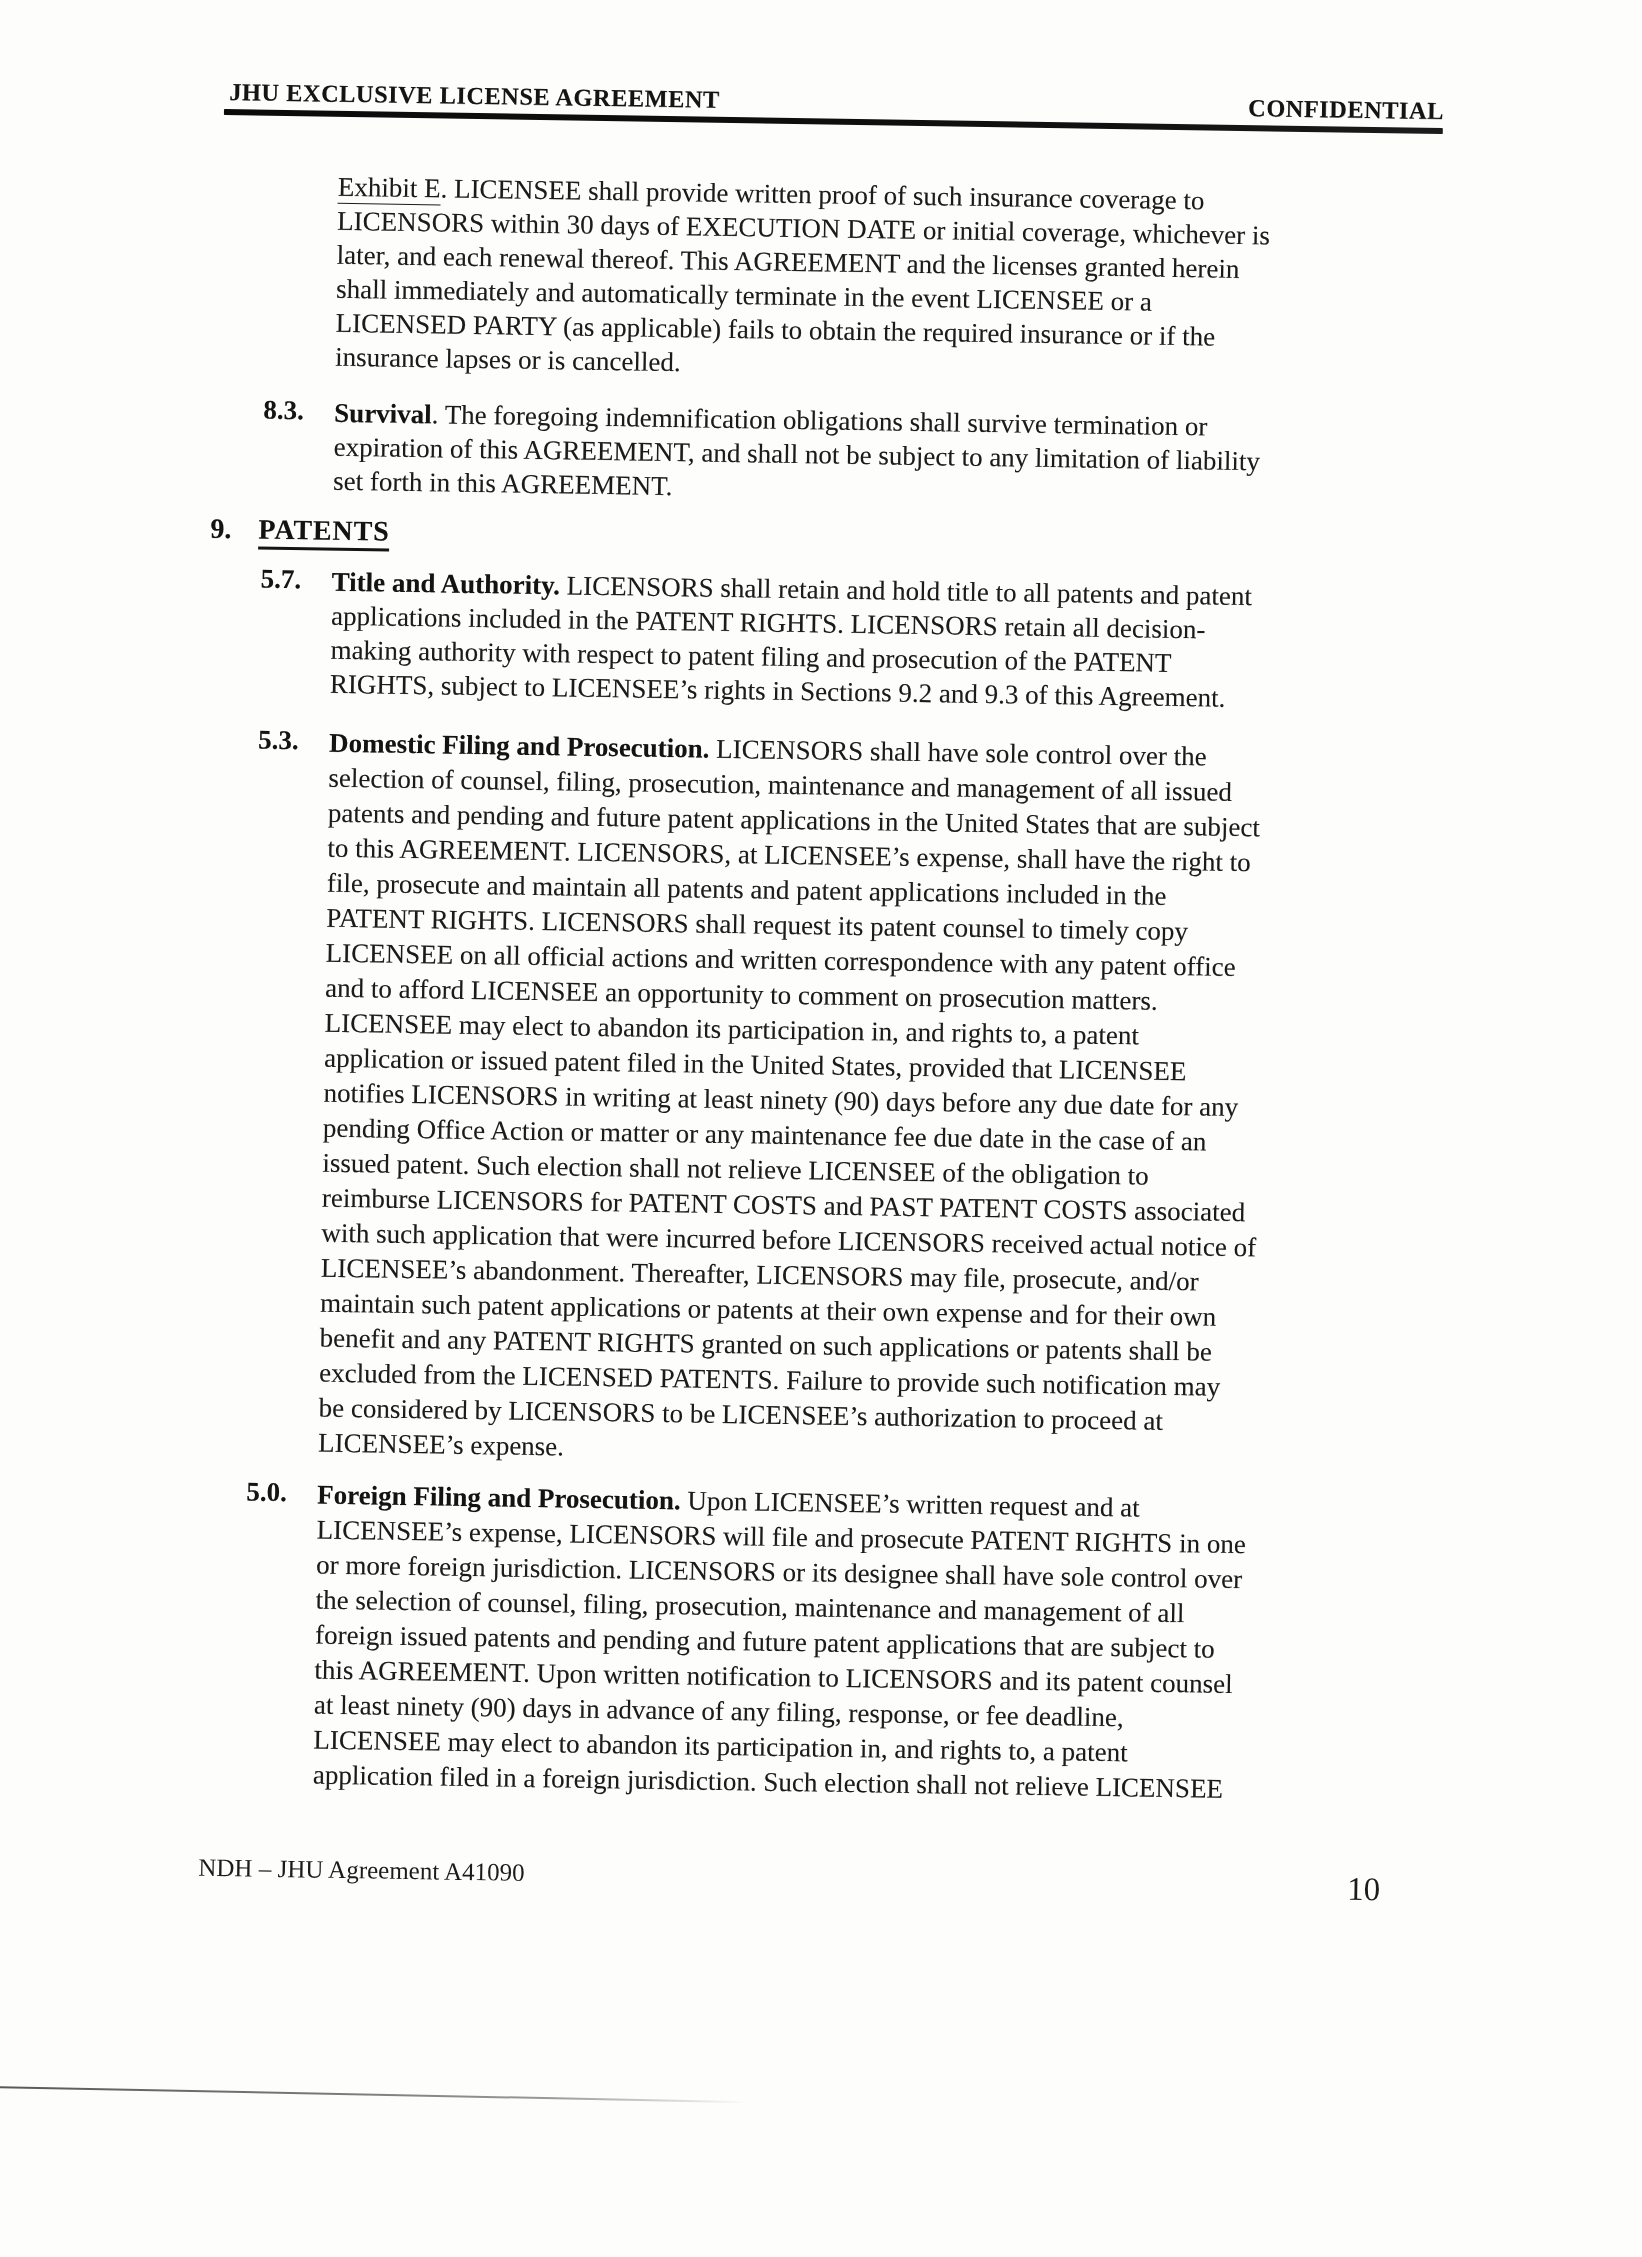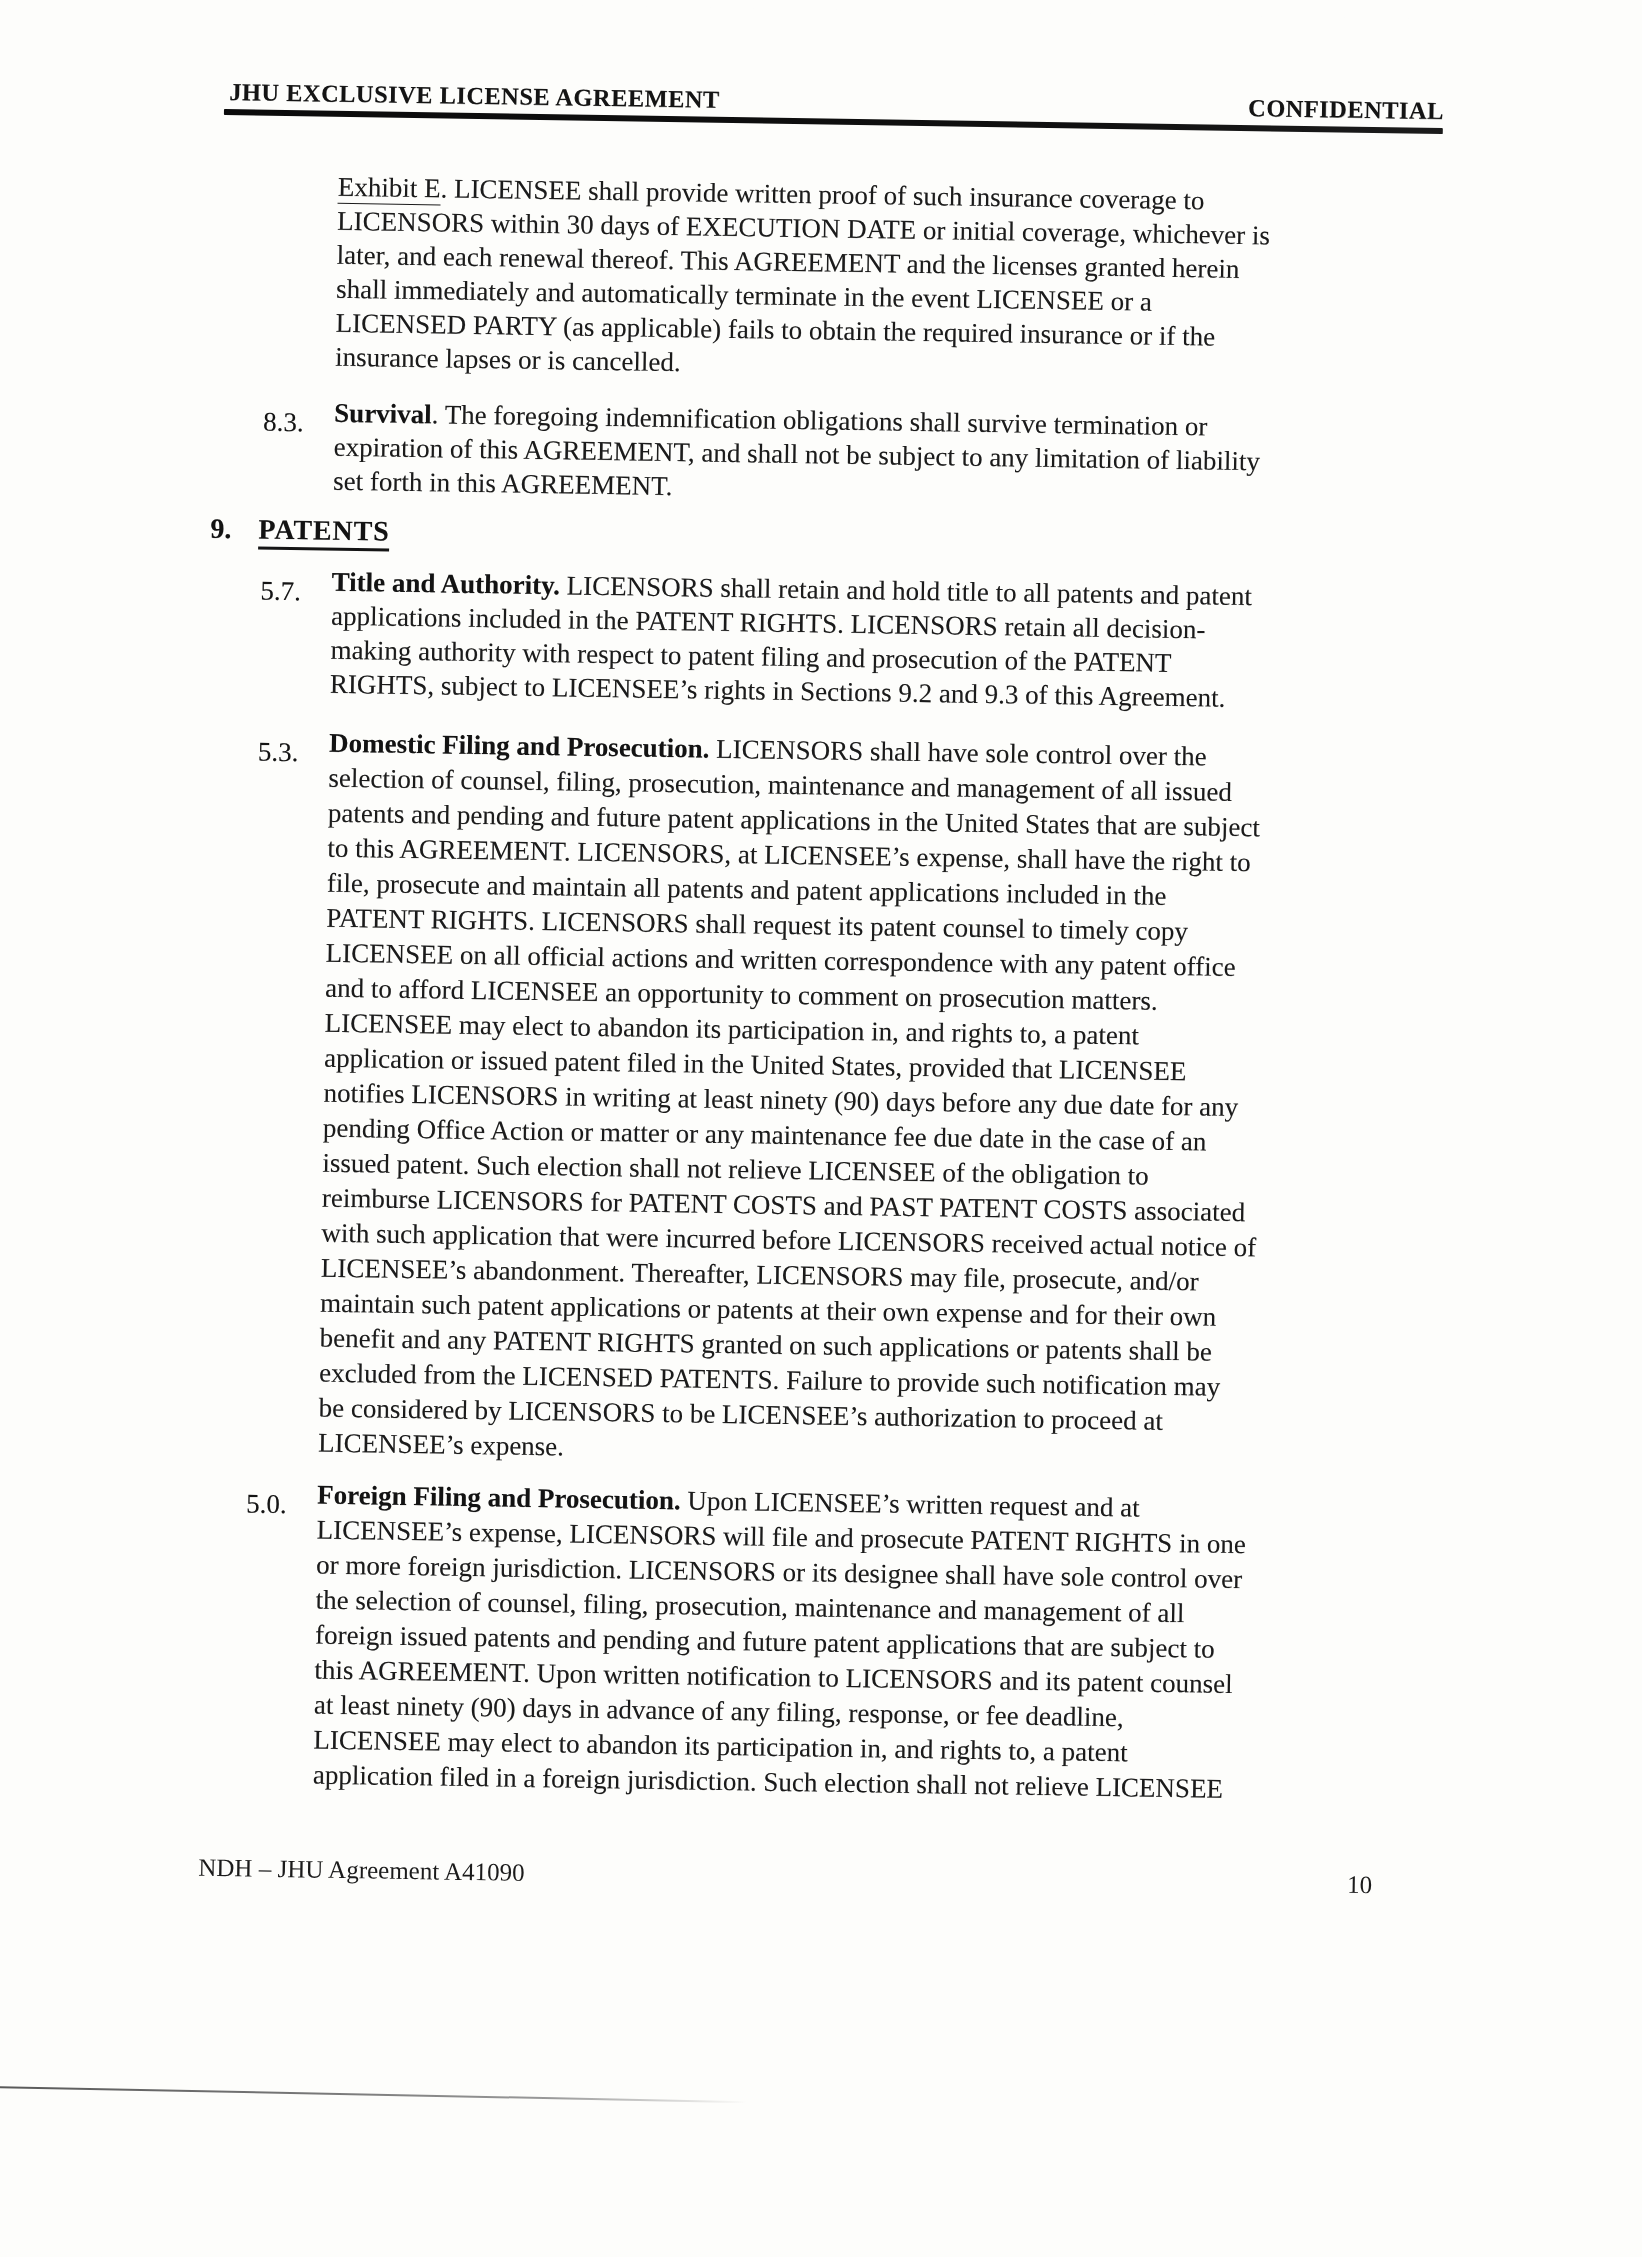--- a/index.html
+++ b/index.html
@@ -58,22 +58,22 @@
     height: 34px;
     line-height: 34px;
     white-space: nowrap;
   }
   .lh388 .line {
     height: 35px;
     line-height: 35px;
   }
   .clause .num {
     position: absolute;
-    left: 0; top: 12px;
-    font-weight: normal;
+    left: 0; top: 0;
+    font-weight: bold;
     color: #141414;
   }
   .clause .body { margin-left: 71px; }
   .clause b, .hd {
     font-weight: bold;
     color: #131313;
   }
   .u-lead {
     border-bottom: 1.8px solid #1c1c1c;
     padding-bottom: 0.9px;
@@ -95,21 +95,21 @@
   .footer-ref {
     position: absolute;
     left: 226px; top: 1854px;
     font-size: 25px;
     white-space: nowrap;
     color: #1b1b1b;
   }
   .page-num {
     position: absolute;
     left: 1375px; top: 1853px;
-    font-size: 25px;
+    font-size: 33px;
     color: #1b1b1b;
   }
   .scan-line {
     position: absolute;
     left: -9px; top: 2091px;
     width: 787px; height: 1.8px;
     background: linear-gradient(to right, #555 0%, #777 45%, #999 75%, rgba(150,150,150,0) 100%);
     transform: rotate(0.25deg);
   }
 </style>

